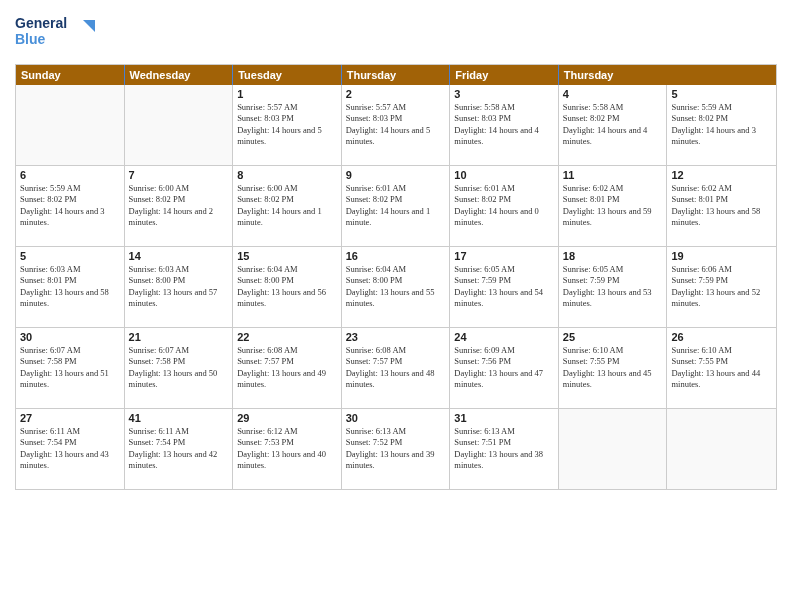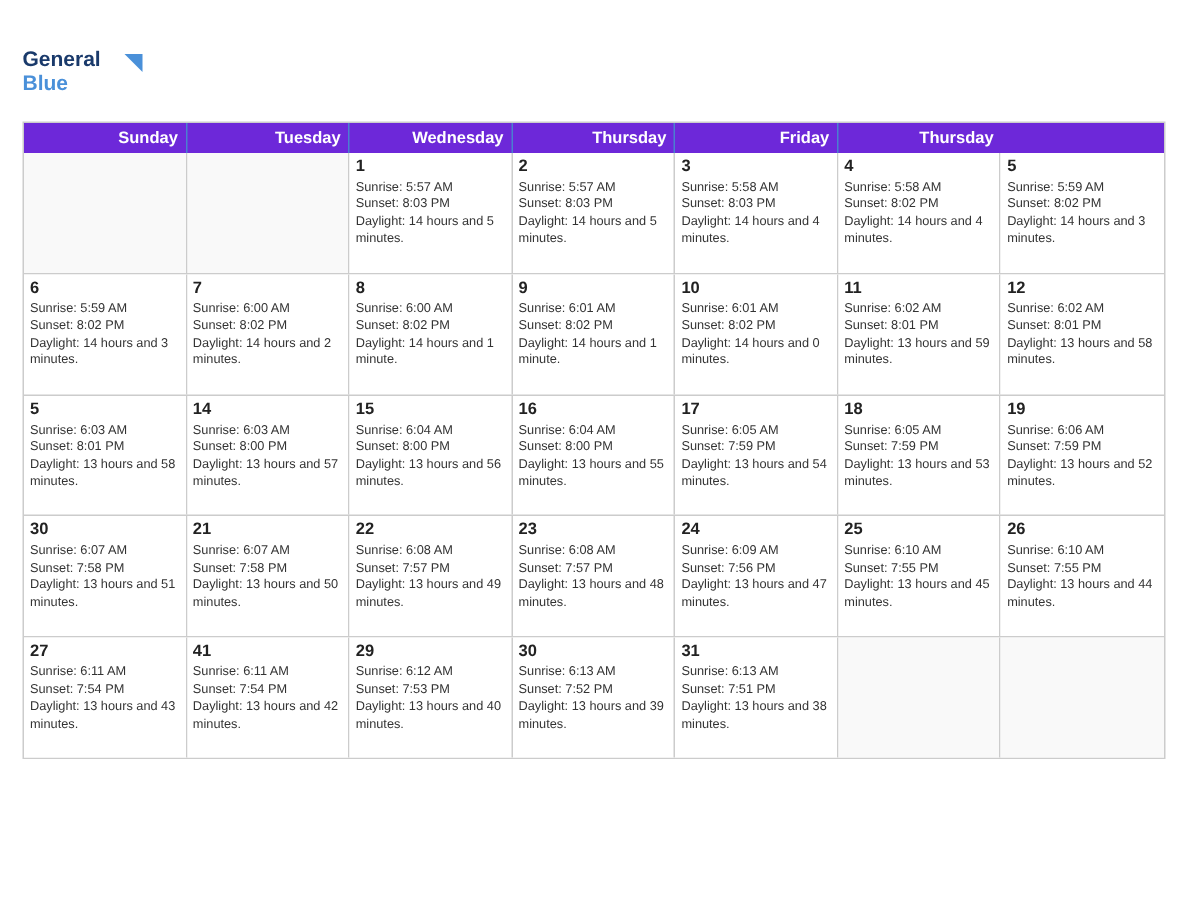--- a/index.html
+++ b/index.html
@@ -9,21 +9,20 @@
       width: 792px;
       height: 612px;
       overflow: hidden;
     }
     .page {
       width: 792px;
       height: 500px;
       padding: 10px 15px;
       display: flex;
       flex-direction: column;
-      margin-top: 16px;
     }
     .header {
       display: flex;
       justify-content: space-between;
       align-items: flex-start;
       margin-bottom: 8px;
     }
     .logo {
       display: flex;
       align-items: center;
@@ -43,22 +42,21 @@
     }
     .calendar {
       flex: 1;
       display: flex;
       flex-direction: column;
       border: 1px solid #ccc;
     }
     .cal-header {
       display: grid;
       grid-template-columns: repeat(7, 1fr);
-      background: #6d28d9;
-      text-align: right;
+      background: #a16207;
     }
     .cal-header-cell {
       color: #fff;
       font-weight: bold;
       font-size: 11px;
       padding: 4px 5px;
       border-right: 1px solid #4a7fd0;
     }
     .cal-header-cell:last-child {
       border-right: none;
@@ -95,20 +93,21 @@
     .day-num {
       font-size: 11px;
       font-weight: bold;
       color: #222;
       margin-bottom: 2px;
     }
     .cell-text {
       font-size: 8.5px;
       line-height: 1.35;
       color: #333;
+      font-family: Liberation Serif, serif;
     }
   </style>
 </head>
 <body>
 
 <div class="page">
   <div class="header">
     <div class="logo">
       <div>
         <svg width="100" height="42" viewBox="0 0 100 42">
@@ -121,22 +120,22 @@
     </div>
     <div class="title-block">
       <div class="month-title"></div>
       <div class="location-title"></div>
     </div>
   </div>
 
   <div class="calendar">
     <div class="cal-header">
     <div class="cal-header-cell">Sunday</div>
+        <div class="cal-header-cell">Wednesday</div>
         <div class="cal-header-cell">Tuesday</div>
-        <div class="cal-header-cell">Wednesday</div>
         <div class="cal-header-cell">Thursday</div>
         <div class="cal-header-cell">Friday</div>
         <div class="cal-header-cell">Thursday</div>
       </div>
     <div class="cal-body">
     <div class="cal-row">
           <div class="cal-cell empty"></div>
           <div class="cal-cell empty"></div>
           <div class="cal-cell">
             <div class="day-num">1</div>

